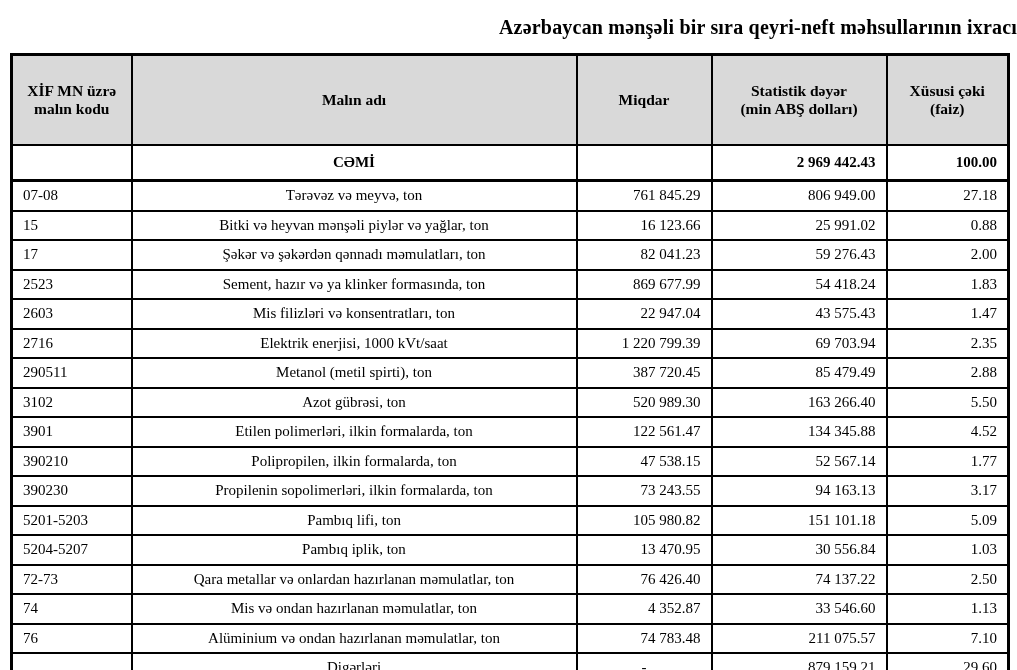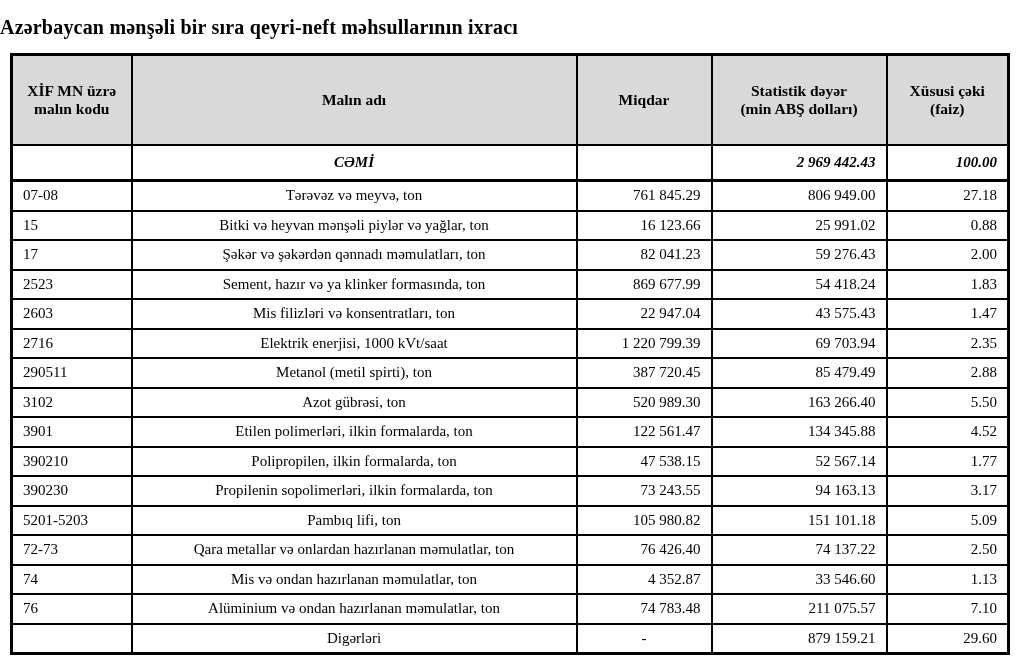--- a/index.html
+++ b/index.html
@@ -13,21 +13,21 @@
     overflow: hidden;
   }
   .page {
     width: 1017px;
     height: 670px;
     box-sizing: border-box;
   }
   .doc-title {
     margin: 0;
     padding: 16px 0 14px 0;
-    text-align: left;
+    text-align: right;
     font-size: 20px;
     font-weight: bold;
     letter-spacing: 0.2px;
   }
   table.export-table {
     border-collapse: collapse;
     table-layout: fixed;
     margin-left: 10px;
     width: 997px;
     font-size: 15px;
@@ -55,21 +55,20 @@
     text-align: center;
     height: 84px;
     white-space: pre-line;
     font-size: 15.5px;
     border-bottom: 3px solid #000000;
   }
   tr.summary-row td {
     font-weight: bold;
     height: 29px;
     border-bottom: 3px solid #000000;
-    font-style: italic;
   }
   tr.data-row td {
     height: 23.5px;
   }
   td.cell-code { text-align: left; padding-left: 12px; }
   td.cell-name { text-align: center; padding-left: 12px; }
   td.cell-name.centered { text-align: center; }
   td.num { text-align: right; padding-right: 12px; }
   td.num.centered { text-align: center; }
 </style>
@@ -185,20 +184,27 @@
           <td class="num">3.17</td>
         </tr>
         <tr class="data-row">
           <td class="cell-code">5201-5203</td>
           <td class="cell-name">Pambıq lifi, ton</td>
           <td class="num">105 980.82</td>
           <td class="num">151 101.18</td>
           <td class="num">5.09</td>
         </tr>
         <tr class="data-row">
+          <td class="cell-code">5204-5207</td>
+          <td class="cell-name">Pambıq iplik, ton</td>
+          <td class="num">13 470.95</td>
+          <td class="num">30 556.84</td>
+          <td class="num">1.03</td>
+        </tr>
+        <tr class="data-row">
           <td class="cell-code">72-73</td>
           <td class="cell-name">Qara metallar və onlardan hazırlanan məmulatlar, ton</td>
           <td class="num">76 426.40</td>
           <td class="num">74 137.22</td>
           <td class="num">2.50</td>
         </tr>
         <tr class="data-row">
           <td class="cell-code">74</td>
           <td class="cell-name">Mis və ondan hazırlanan məmulatlar, ton</td>
           <td class="num">4 352.87</td>

